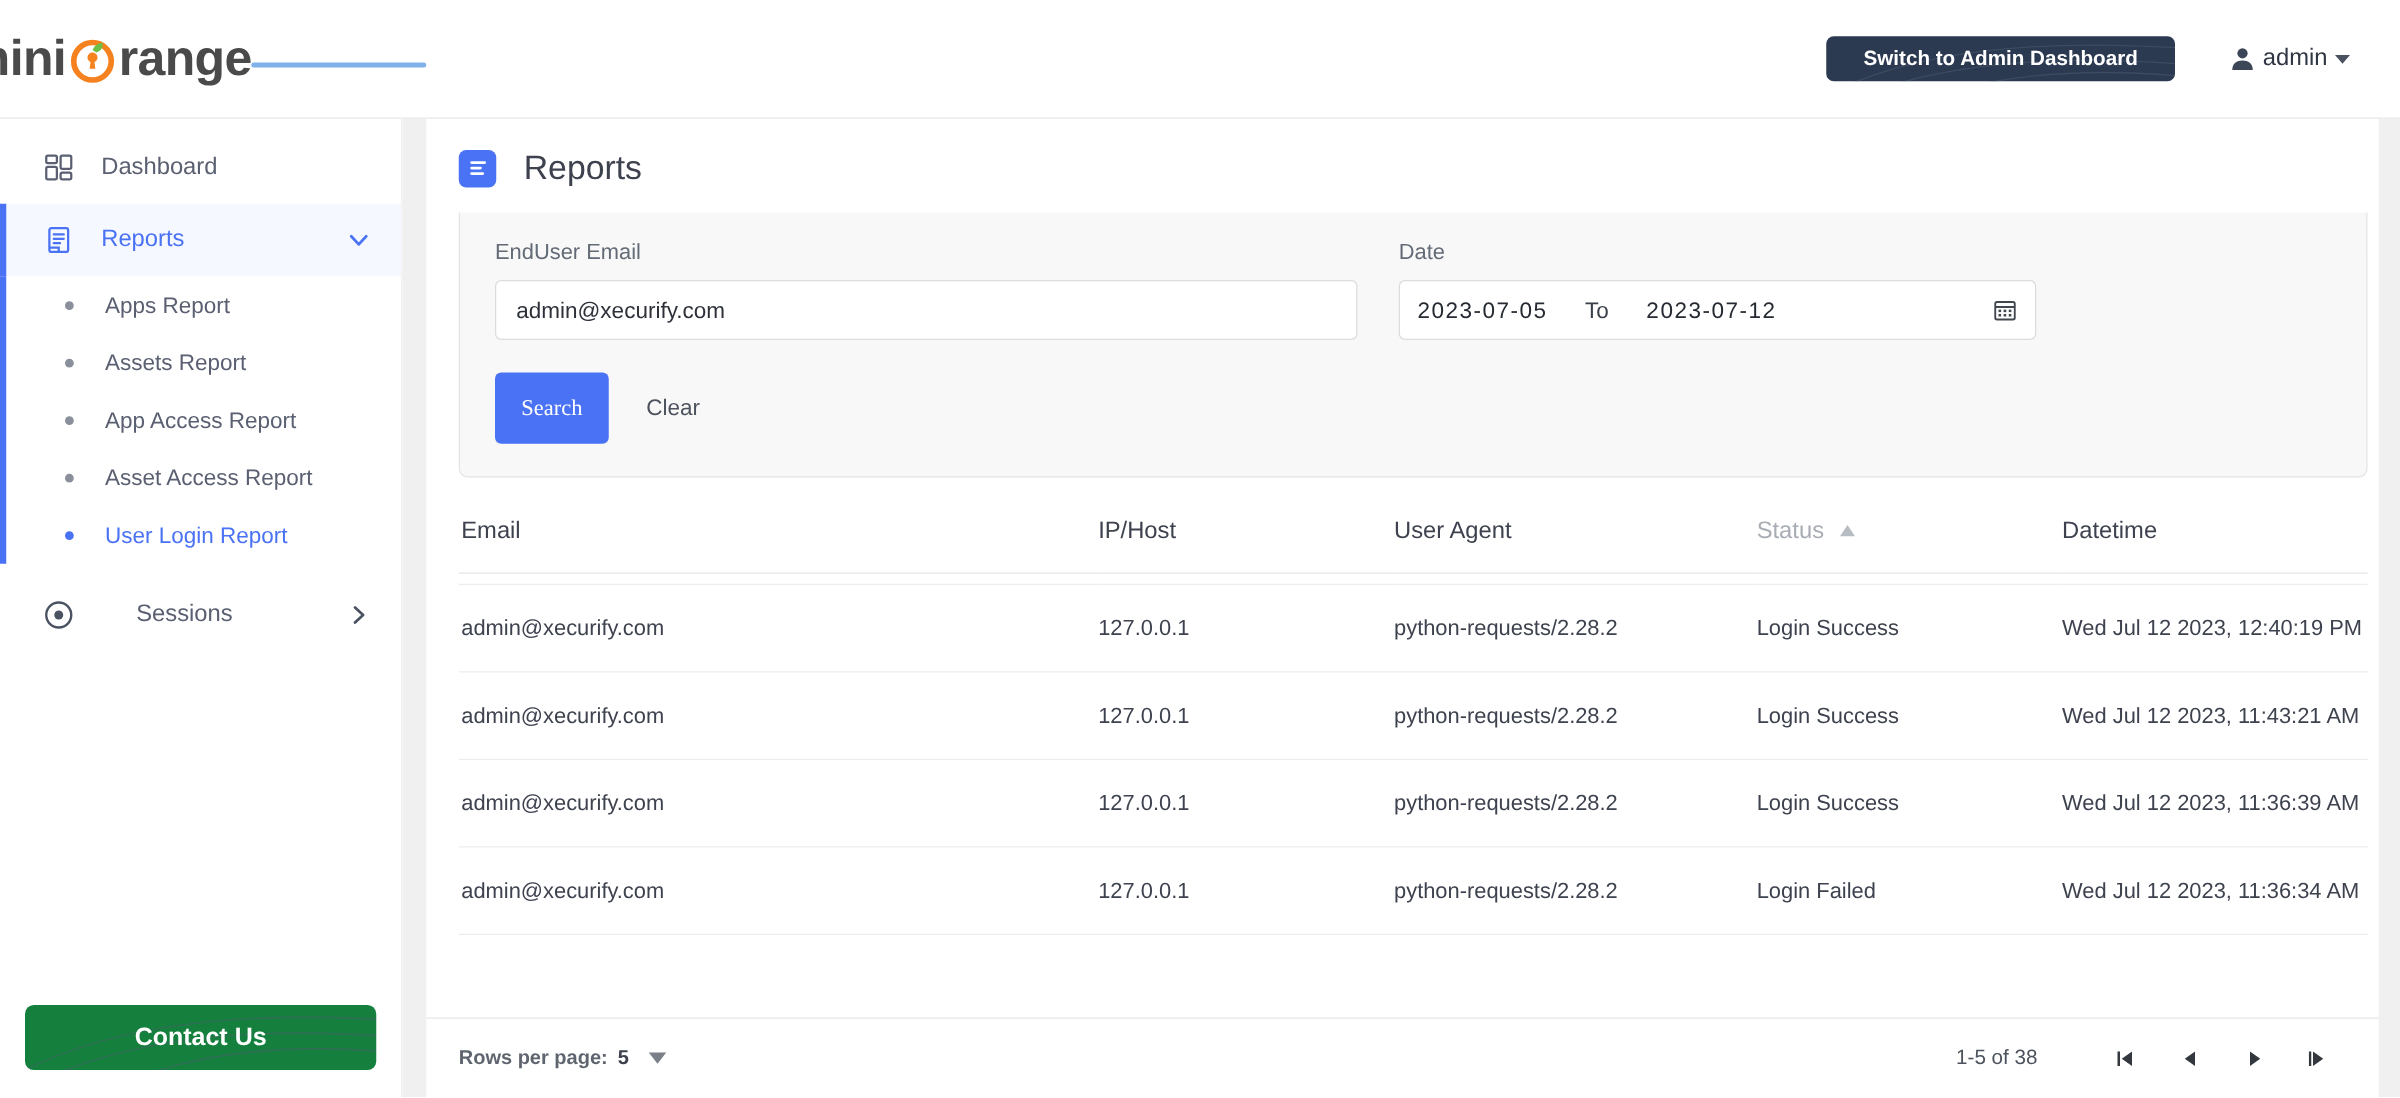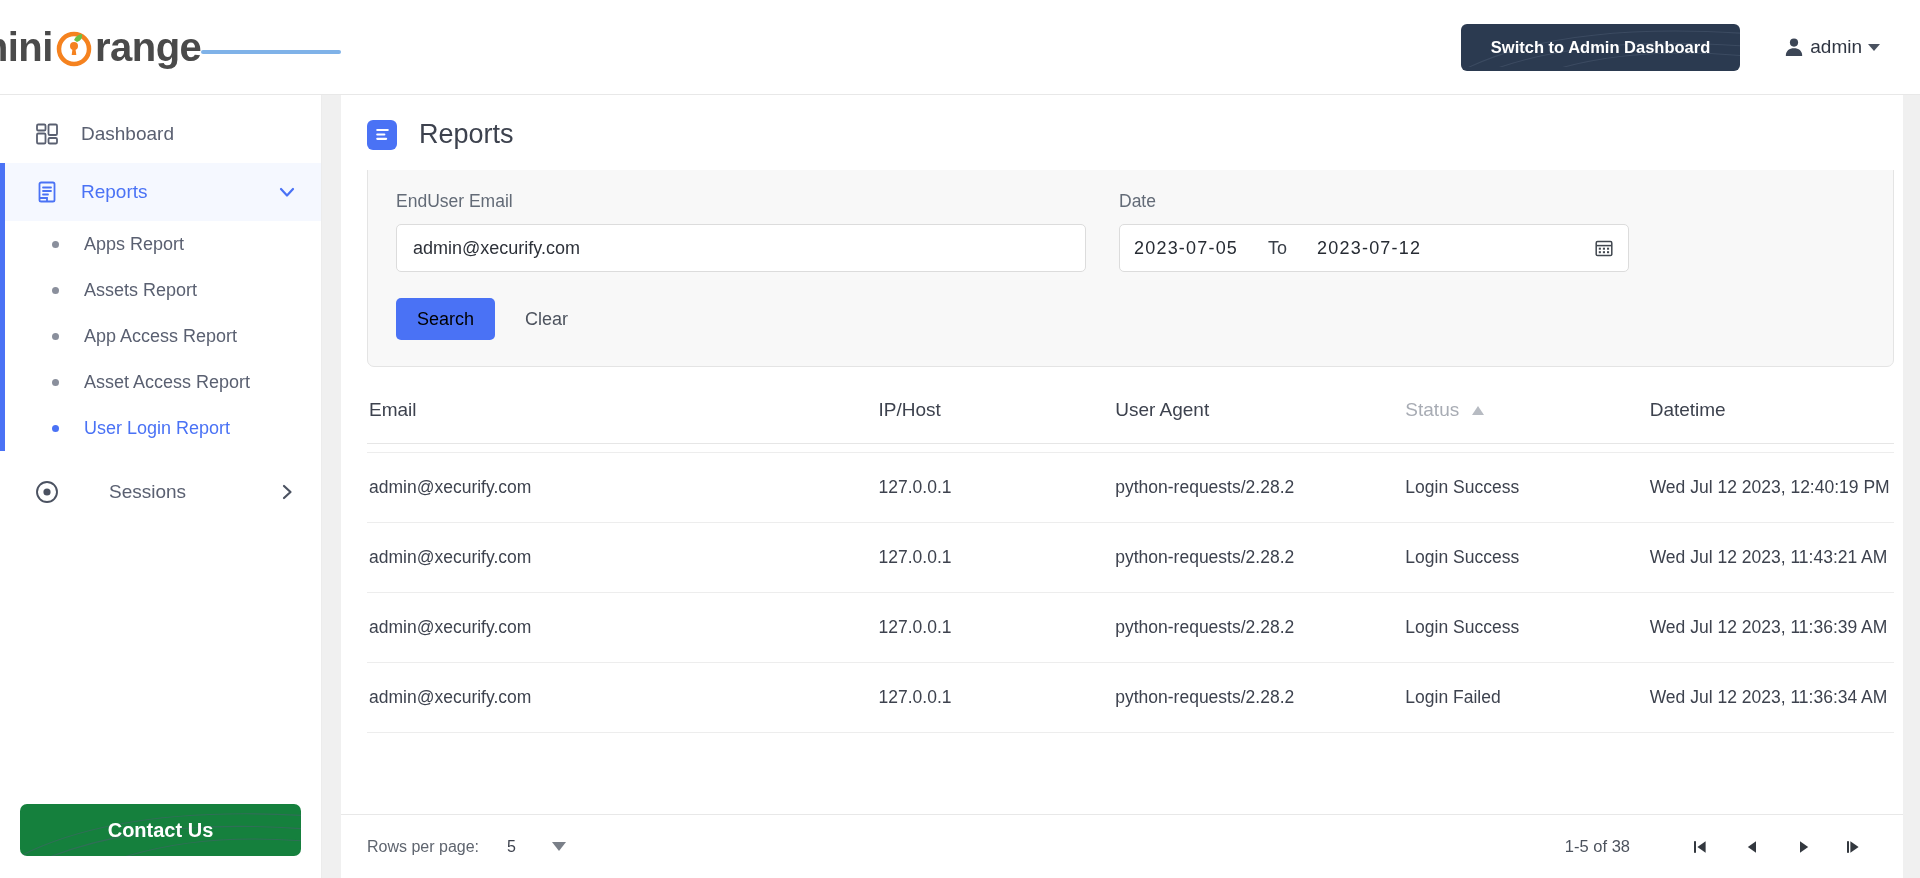--- a/index.html
+++ b/index.html
@@ -21,21 +21,21 @@
   }
   .logo-wrap { width: 322px; flex: 0 0 322px; display: flex; align-items: center; justify-content: center; padding-right: 8px; }
   .logo { position: relative; display: flex; flex-direction: row; align-items: center; }
   .logo-text { display: flex; align-items: center; font-size: 40px; font-weight: 700; letter-spacing: -0.5px; color: #4a4a4a; line-height: 1; }
   .logo-o { position: relative; width: 40px; height: 40px; margin: 0 1px; display: inline-block; }
   .logo-o svg { display: block; }
   .logo-underline { width: 140px; height: 4px; background: #7fb2e8; border-radius: 2px; margin-top: 9px; }
 
   .topbar-spacer { flex: 1 1 auto; }
   .switch-btn {
-    height: 47px; padding: 16px 30px;
+    height: 36px; padding: 16px 30px;
     background: #2b3a50; color: #ffffff;
     border: none; border-radius: 6px;
     font-size: 16.5px; font-weight: 600;
     font-family: "Liberation Sans", sans-serif;
     cursor: pointer; position: relative; overflow: hidden;
     display: flex; align-items: center; justify-content: center;
     white-space: nowrap;
   }
   .switch-btn .deco { position: absolute; inset: 0; opacity: .5; pointer-events: none; }
   .switch-btn .label { position: relative; z-index: 2; }
@@ -125,23 +125,23 @@
   .date-input {
     height: 48px; border: 1px solid #dcdcdc; border-radius: 5px;
     background: #ffffff; display: flex; align-items: center;
     padding: 0 14px 0 14px; cursor: pointer;
   }
   .date-val { font-size: 18px; color: #262b33; letter-spacing: 1.2px; font-family: "Liberation Sans", sans-serif; }
   .date-to { font-size: 18px; color: #3a4049; margin: 0 30px; }
   .date-cal { margin-left: auto; display: flex; align-items: center; }
   .btn-row { display: flex; align-items: center; gap: 8px; margin-top: 26px; }
   .btn-search {
-    height: 42px; padding: 0 21px; background: #4a72f5; color: #000000;
+    height: 57px; padding: 0 21px; background: #4a72f5; color: #ffffff;
     border: none; border-radius: 5px; font-size: 18px; cursor: pointer;
-    font-family: Liberation Sans, sans-serif;
+    font-family: Liberation Serif, serif;
   }
   .btn-clear {
     height: 42px; padding: 0 22px; background: transparent; color: #4d535e;
     border: none; font-size: 18px; cursor: pointer;
     font-family: "Liberation Sans", sans-serif;
   }
 
   
   .table-wrap { margin-top: 22px; }
   table.rep { width: 100%; border-collapse: collapse; table-layout: fixed; }
@@ -168,21 +168,21 @@
   .clipped-row td { padding: 0 !important; height: 9px; overflow: hidden; line-height: 0; font-size: 0; color: transparent; }
 
   
   .pager {
     flex: 0 0 64px; height: 64px;
     border-top: 1px solid #e8e8e8;
     display: flex; align-items: center;
     padding: 0 38px 0 26px;
     background: #fff;
   }
-  .rpp { display: flex; align-items: center; gap: 24px; font-size: 16px; color: #5f656f; }
+  .rpp { display: flex; align-items: center; gap: 4px; font-size: 16px; color: #5f656f; font-weight: bold; }
   .rpp-val { font-size: 16px; color: #3d424e; margin-left: 4px; }
   .rpp-caret { width: 0; height: 0; border-left: 7px solid transparent; border-right: 7px solid transparent; border-top: 9px solid #7a7f88; margin-left: 12px; cursor: pointer; }
   .pager-right { margin-left: auto; display: flex; align-items: center; gap: 0; }
   .range { font-size: 16.5px; color: #4d535e; margin-right: 44px; }
   .pg-btn { width: 52px; height: 44px; display: flex; align-items: center; justify-content: center; background: transparent; border: none; cursor: pointer; }
 
   
   .right-scroll-track { position: absolute; right: 0; top: 0; bottom: 0; width: 17px; background: #f0f0f0; z-index: 6; }
 </style>
 </head>

